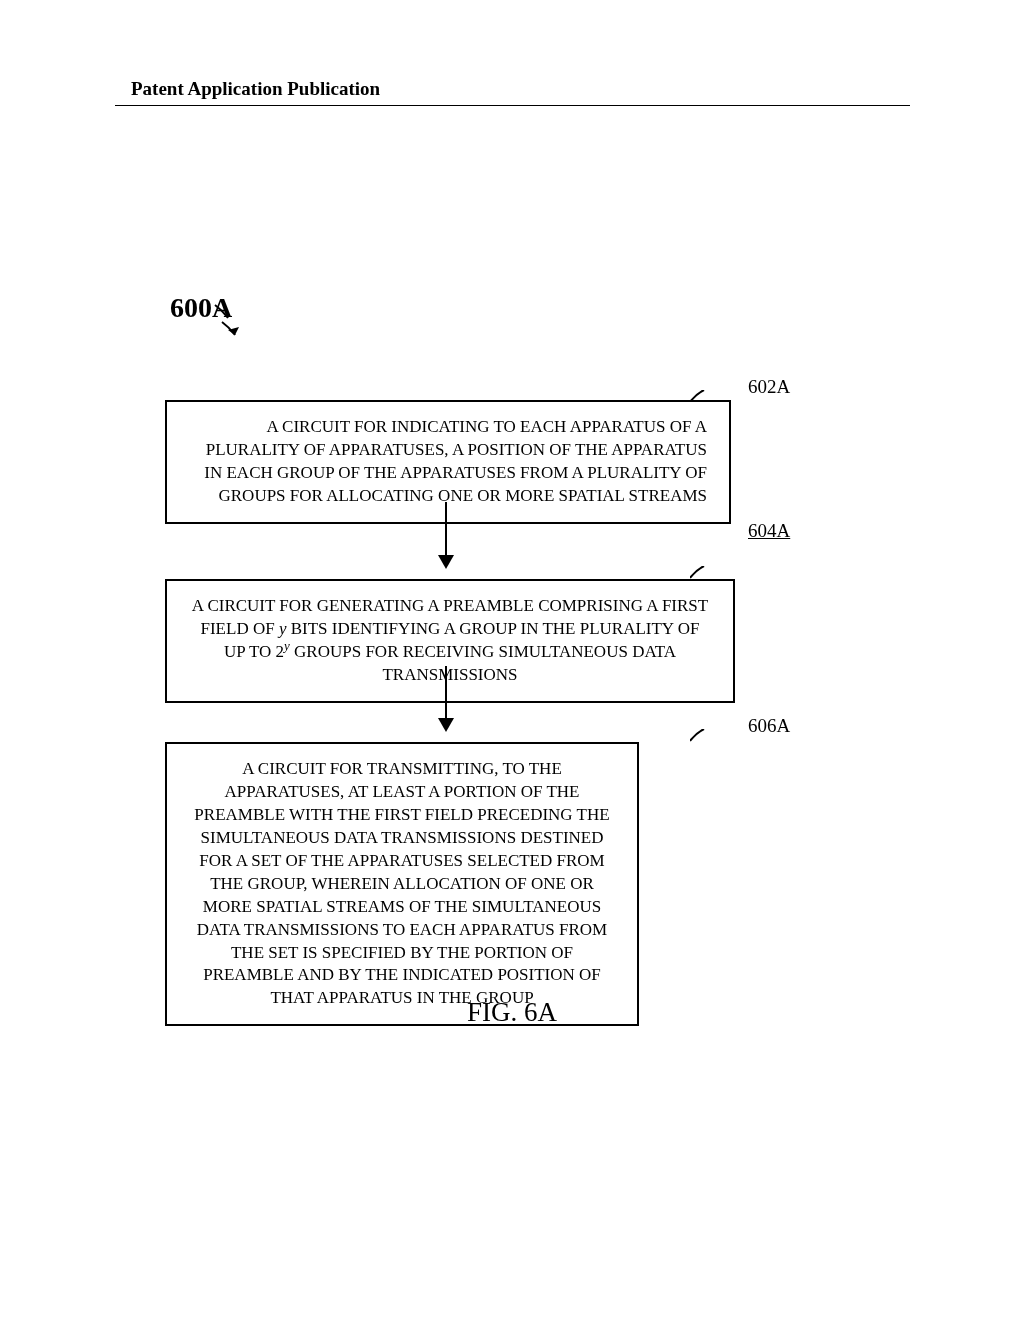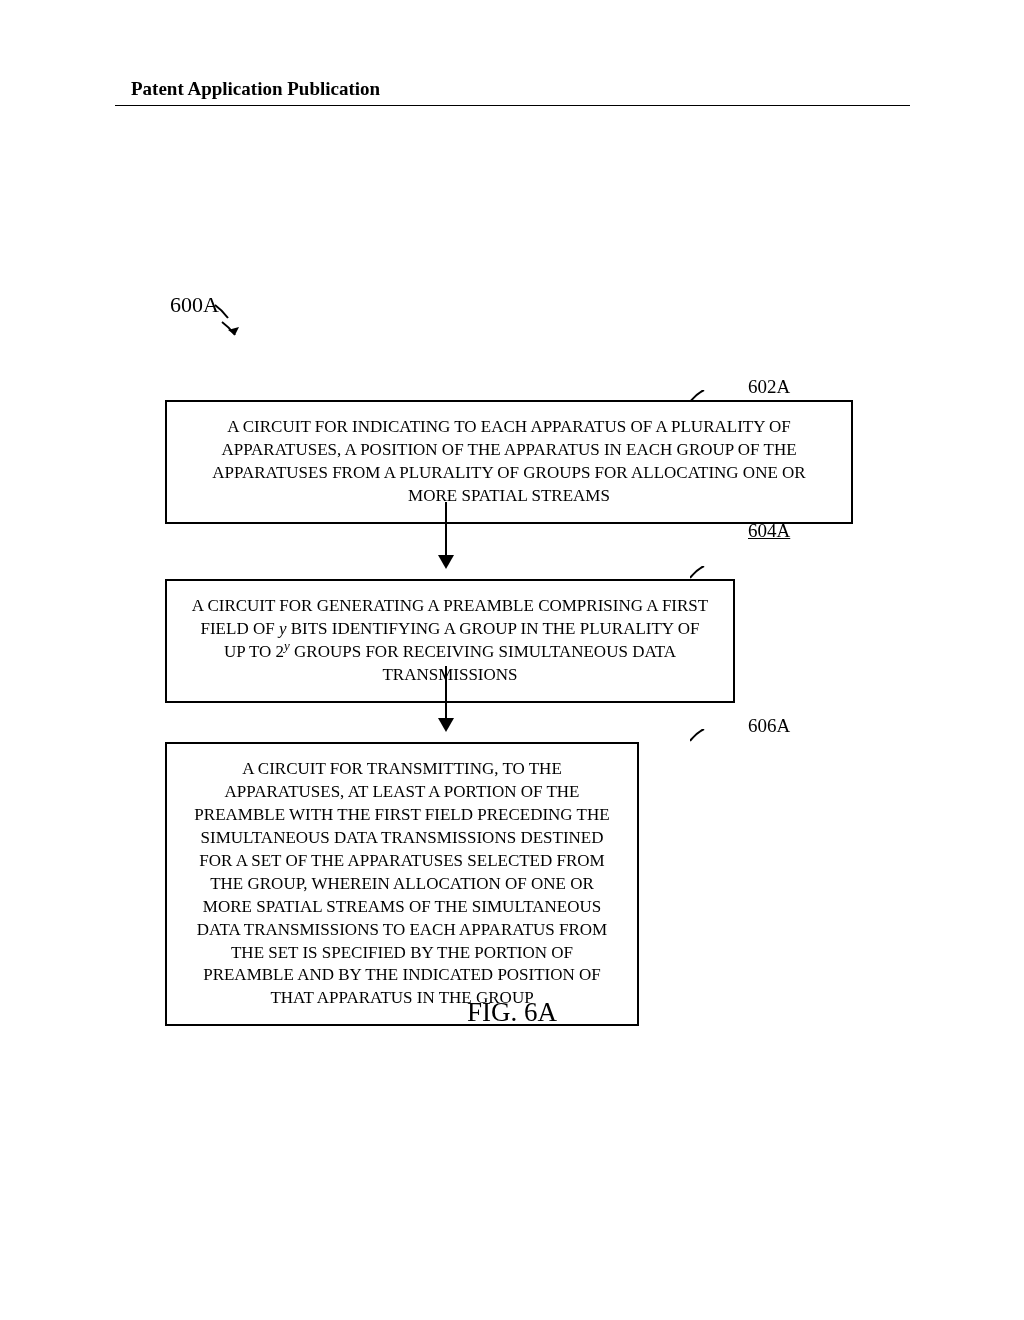--- a/index.html
+++ b/index.html
@@ -41,21 +41,22 @@
       top: 105px;
       left: 115px;
       width: 795px;
       height: 1px;
       background: black;
     }
     .flowchart-label {
       position: absolute;
       top: 292px;
       left: 170px;
-      font-size: 22px;
+      font-size: 28px;
+      font-weight: bold;
     }
     .flowchart-arrow-svg {
       position: absolute;
       top: 300px;
       left: 210px;
     }
     .box {
       position: absolute;
       border: 2px solid black;
       text-align: center;
@@ -78,21 +79,22 @@
       width: 2px;
       background: black;
     }
     .arrowhead {
       position: absolute;
       left: 438px;
     }
     #box-602 {
       top: 400px;
       left: 165px;
-      width: 688px;
+      width: 566px;
+      text-align: right;
     }
     #label-602 {
       top: 376px;
       left: 700px;
     }
     #tick-602 {
       top: 390px;
       left: 690px;
     }
     #connector-1 {

